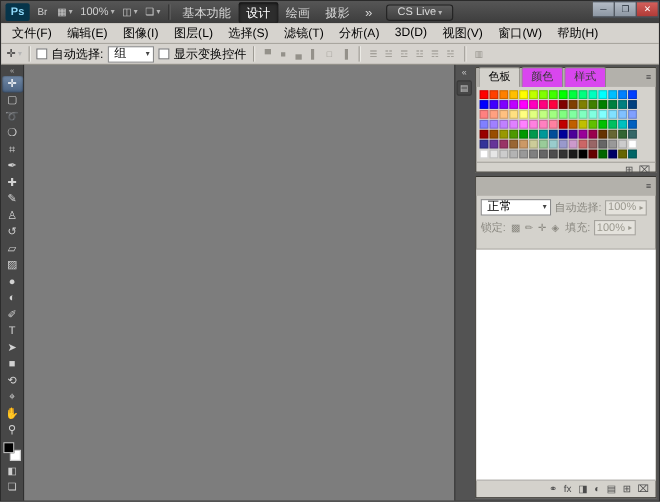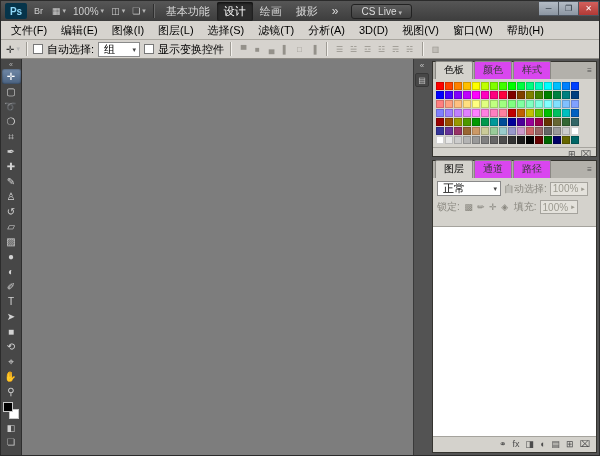--- a/index.html
+++ b/index.html
@@ -384,26 +384,20 @@
             <span class="swatch" style="background: rgb(0, 102, 102);"></span>
           </div>
         <div class="swatch-footer">
           <span>⊞</span>
           <span>⌧</span>
         </div>
       </div>
 
       <div class="panel-group layers-group">
         <div class="tabbar">
-          <div style="display:flex;gap:1px;align-items:flex-end;">
-
-          <div class="tab selected">图层</div>
-              <div class="tab">通道</div>
-              <div class="tab">路径</div>
-            </div>
           <span class="panel-menu">≡</span>
         </div>
         <div class="layers-controls">
           <div class="lrow">
             <div class="mini-select blend-select">
                 <span>正常</span>
               </div>
             <span class="dim-label">自动选择:</span>
             <div class="value-box">100%</div>
           </div>

